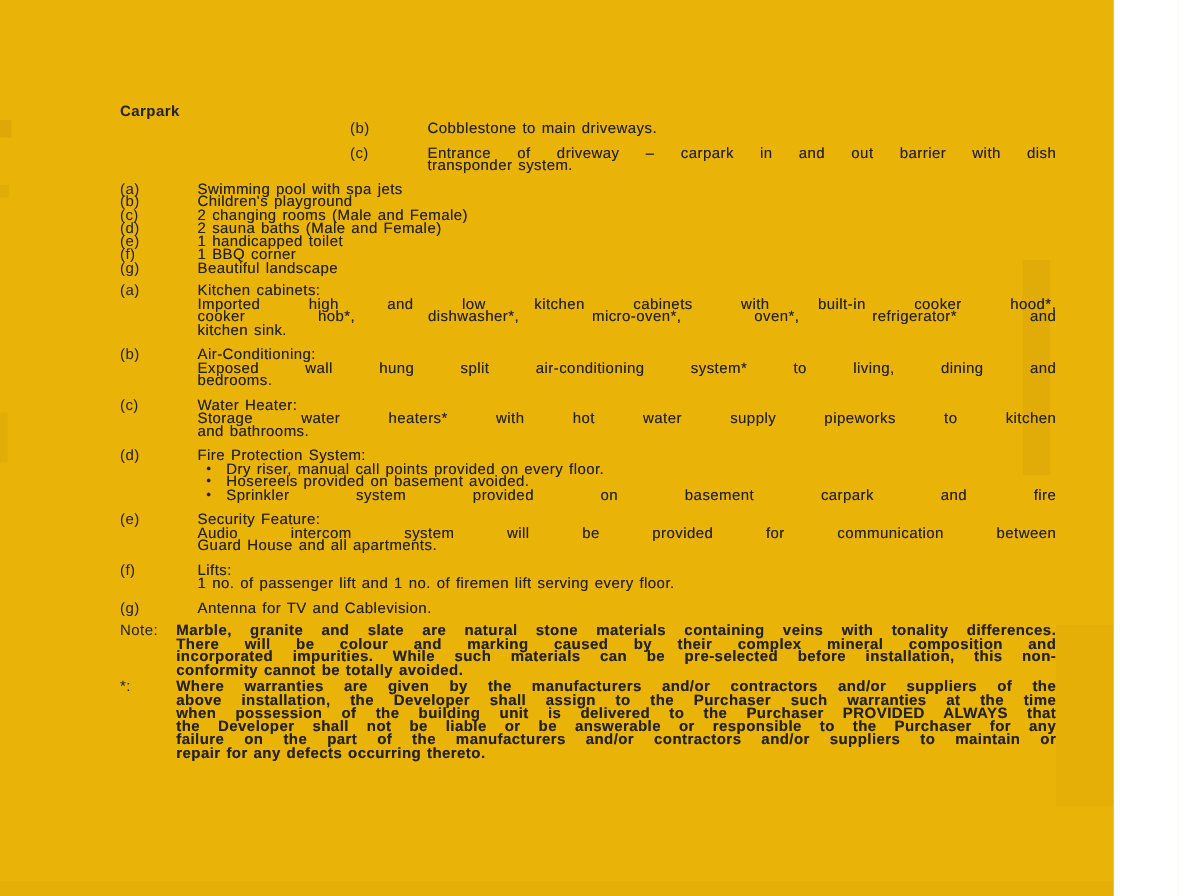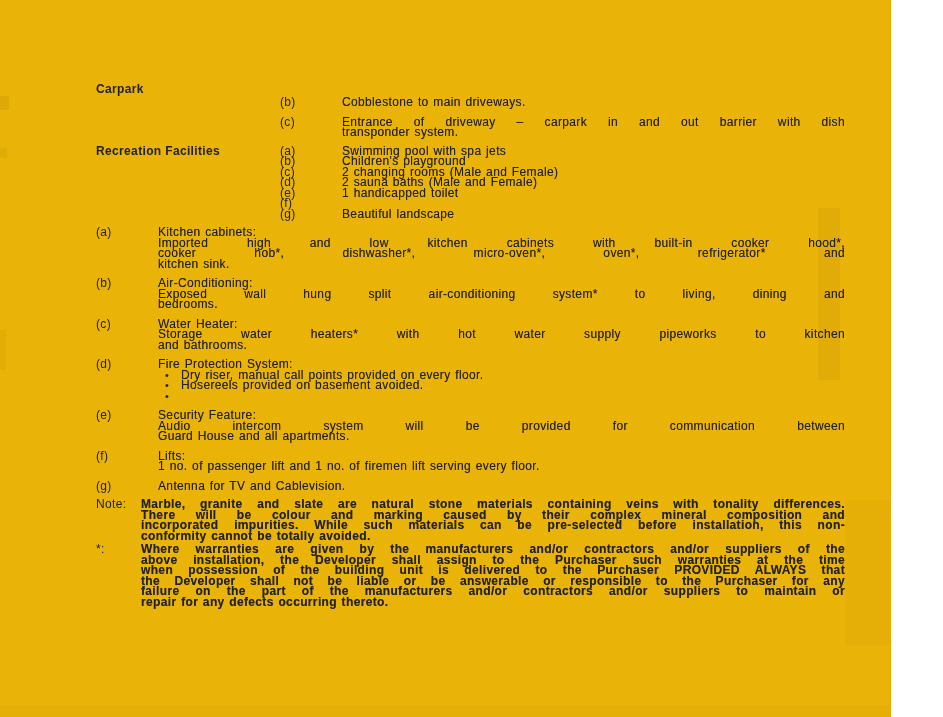--- a/index.html
+++ b/index.html
@@ -102,21 +102,20 @@
             <div class="item">
               <div class="marker">(c)</div>
               <div class="itext">
                 <div class="line j">Entrance of driveway – carpark in and out barrier with dish</div>
                 <div class="line">transponder system.</div>
               </div>
             </div>
           </div>
         </div>
         <div class="section compact">
-          <div class="sec-label">Recreation Facilities</div>
           <div class="items">
             <div class="item">
               <div class="marker">(a)</div>
               <div class="itext">
                 <div class="line">Swimming pool with spa jets</div>
               </div>
             </div>
             <div class="item">
               <div class="marker">(b)</div>
               <div class="itext">
@@ -136,20 +135,23 @@
               </div>
             </div>
             <div class="item">
               <div class="marker">(e)</div>
               <div class="itext">
                 <div class="line">1 handicapped toilet</div>
               </div>
             </div>
             <div class="item">
               <div class="marker">(f)</div>
+              <div class="itext">
+                <div class="line">1 BBQ corner</div>
+              </div>
             </div>
             <div class="item">
               <div class="marker">(g)</div>
               <div class="itext">
                 <div class="line">Beautiful landscape</div>
               </div>
             </div>
           </div>
         </div>
         <div class="section">
@@ -191,20 +193,21 @@
                 </div>
                 <div class="bullet">
                   <span class="bdot">•</span>
                   <div class="blines">
                     <div class="line">Hosereels provided on basement avoided.</div>
                   </div>
                 </div>
                 <div class="bullet">
                   <span class="bdot">•</span>
                   <div class="blines">
+                    <div class="line j">Sprinkler system provided on basement carpark and fire</div>
                   </div>
                 </div>
               </div>
             </div>
             <div class="item">
               <div class="marker">(e)</div>
               <div class="itext">
                 <div class="line">Security Feature:</div>
                 <div class="line j">Audio intercom system will be provided for communication between</div>
                 <div class="line">Guard House and all apartments.</div>

